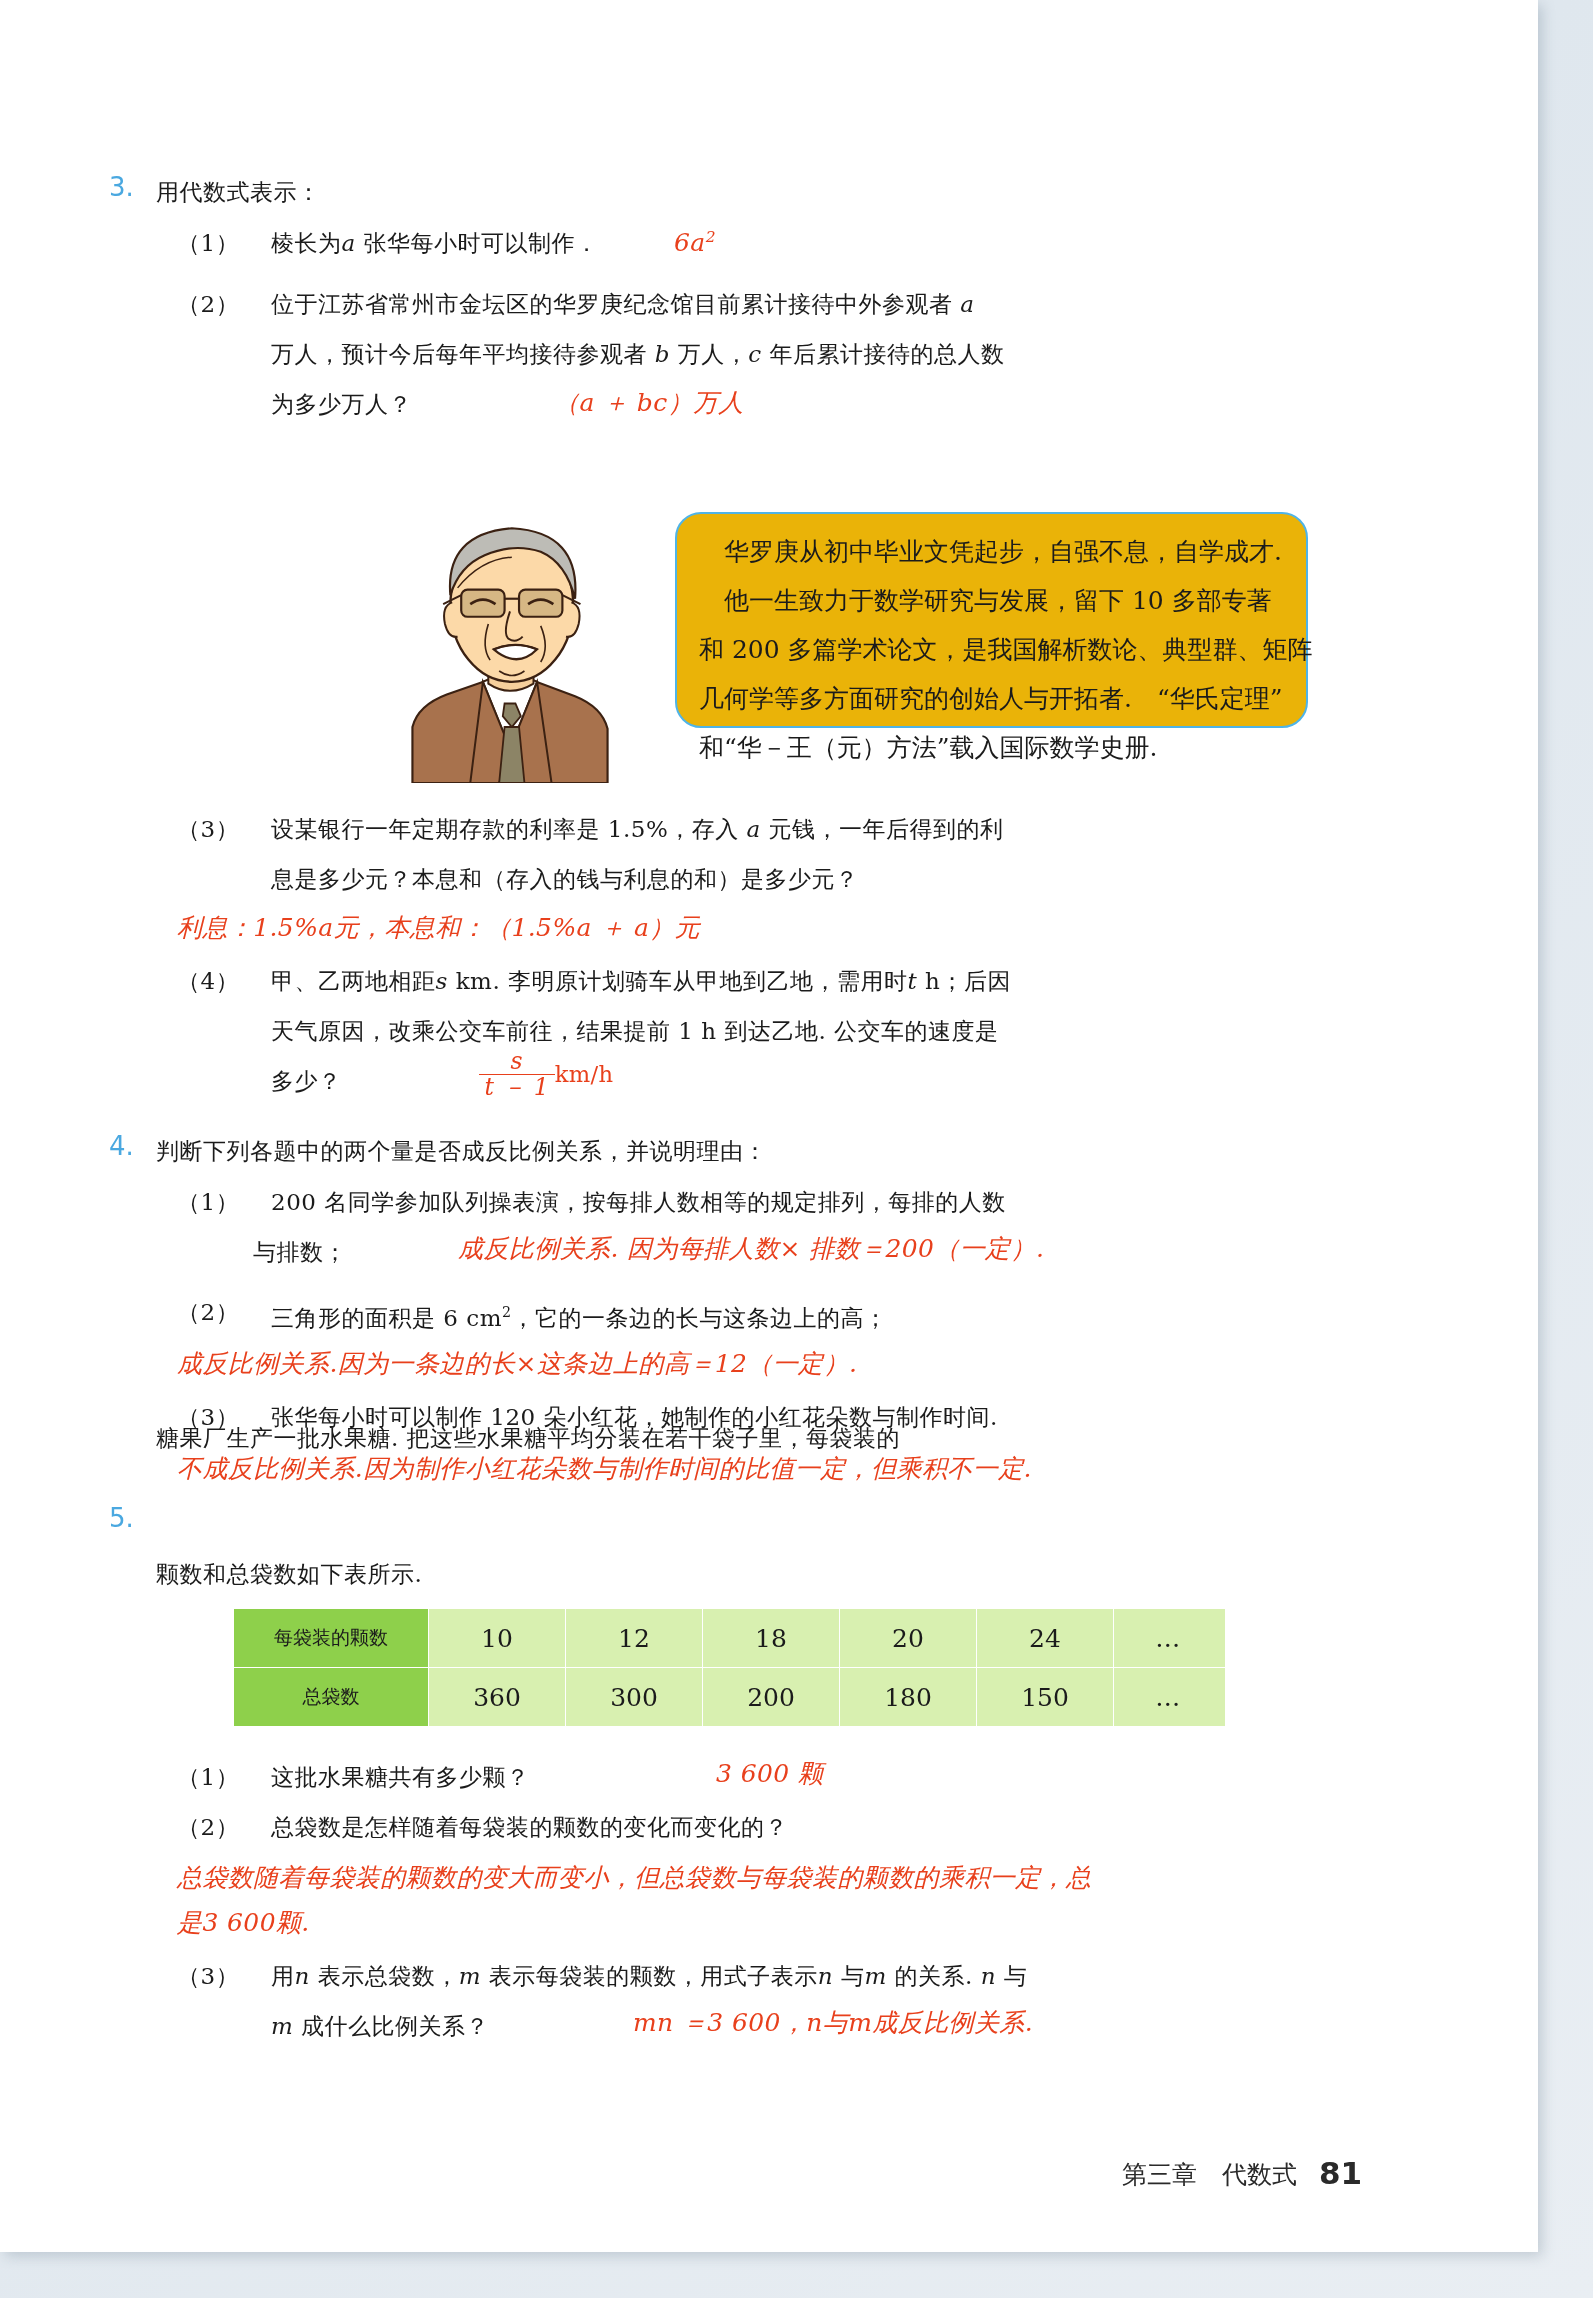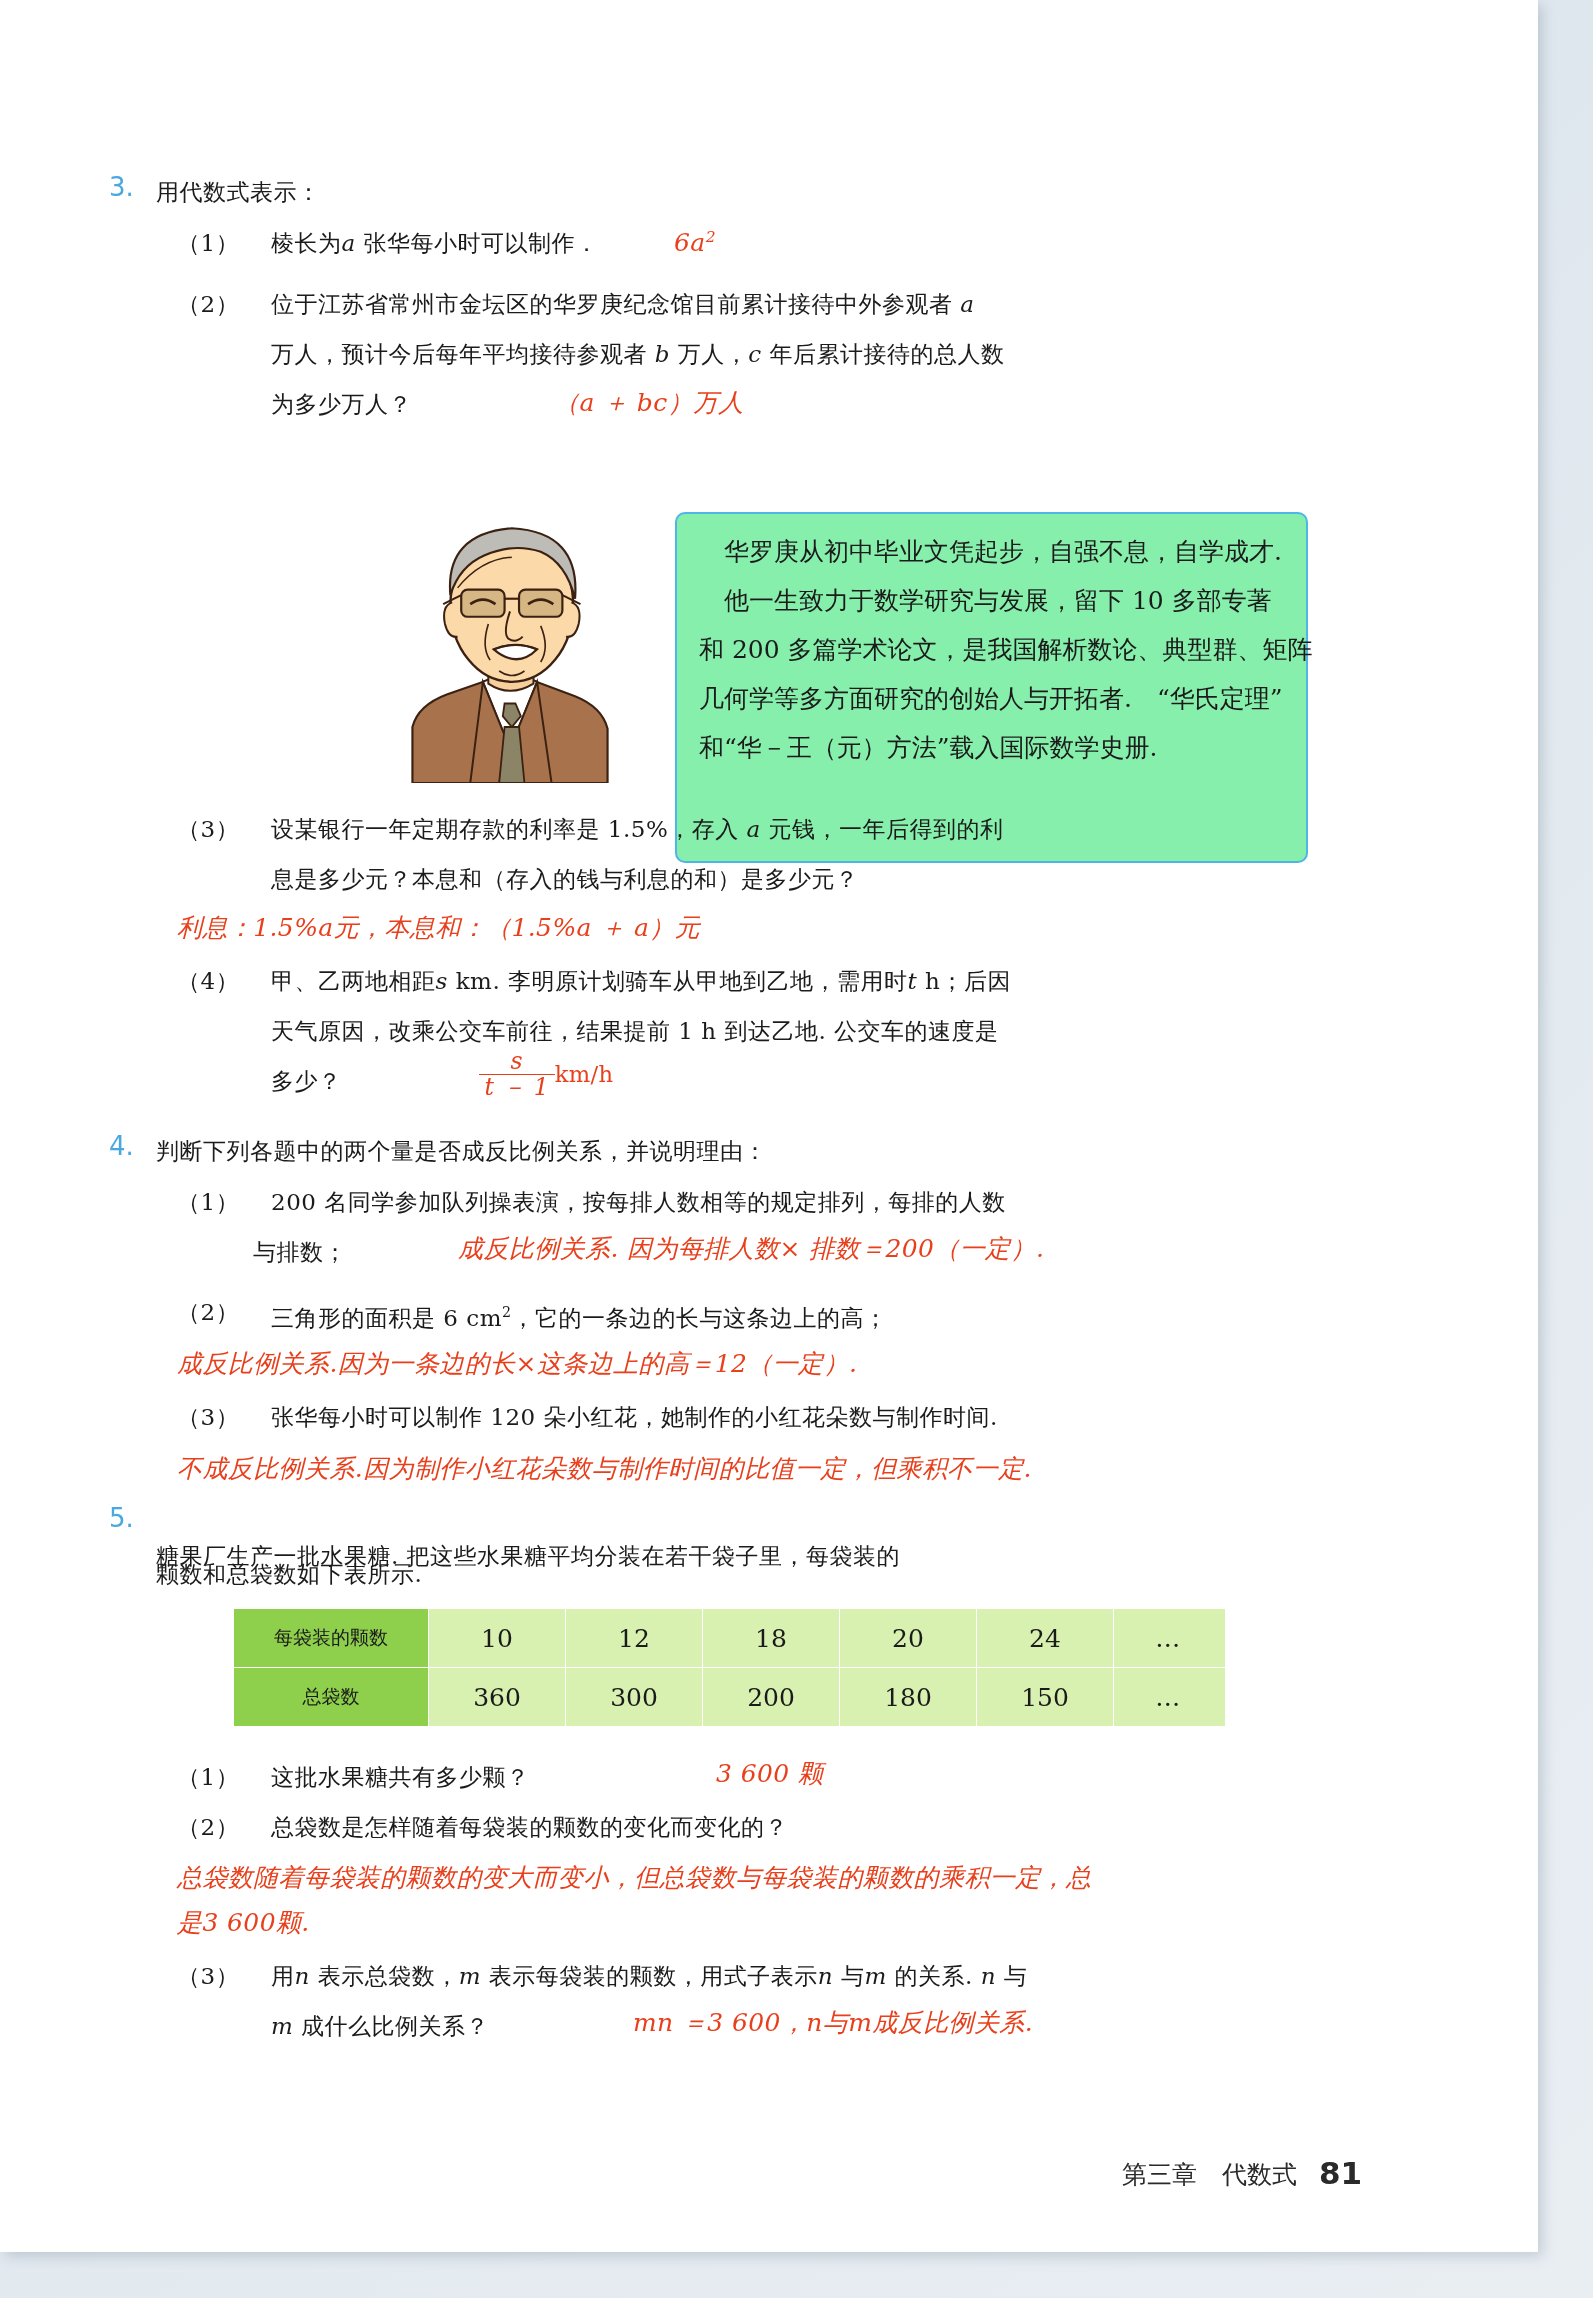--- a/index.html
+++ b/index.html
@@ -89,24 +89,24 @@
   }
   .frac .n { display:block; padding: 0 5.4px; }
   .frac .d { display:block; border-top: 1.8px solid #e8401c; padding: 0 5.4px; }
 
   
   #infobox {
     position: absolute;
     left: 675px;
     top: 512px;
     width: 633px;
-    height: 351px;
+    height: 216px;
     border: 2.3px solid #4fb4e8;
-    border-radius: 10px;
-    background: #86efac;
+    border-radius: 26px;
+    background: #eab308;
     box-sizing: border-box;
   }
   #infobox .ib-line {
     position: absolute;
     left: 22px;
     font-size: 25px;
     line-height: 43px;
     color: #1b1b1b;
     white-space: nowrap;
   }
@@ -287,21 +287,21 @@
       <div class="blk cn" style="left:271px; top:1288px;">
         三角形的面积是 <span class="lat">6 cm<span class="sup">2</span></span>，它的一条边的长与这条边上的高；
       </div>
       <div class="blk ans" style="left:177px; top:1341px;">成反比例关系.因为一条边的长×这条边上的高＝12（一定）.</div>
 
       <div class="blk cn" style="left:177px; top:1393px;">（3）</div>
       <div class="blk cn" style="left:271px; top:1393px;">张华每小时可以制作 120 朵小红花，她制作的小红花朵数与制作时间.</div>
       <div class="blk ans" style="left:177px; top:1446px;">不成反比例关系.因为制作小红花朵数与制作时间的比值一定，但乘积不一定.</div>
 
       <div class="blk num" style="left:109px; top:1503px;">5.</div>
-      <div class="blk cn" style="left:156px; top:1532px;">糖果厂生产一批水果糖. 把这些水果糖平均分装在若干袋子里，每袋装的</div>
+      <div class="blk cn" style="left:156px; top:1414px;">糖果厂生产一批水果糖. 把这些水果糖平均分装在若干袋子里，每袋装的</div>
       <div class="blk cn" style="left:156px; top:1550px;">颗数和总袋数如下表所示.</div>
 
       <table id="candy-table">
         <tbody>
             <tr>
           <td class="hd">每袋装的颗数</td>
           <td class="cell">10</td>
           <td class="cell">12</td>
           <td class="cell">18</td>
           <td class="cell">20</td>

